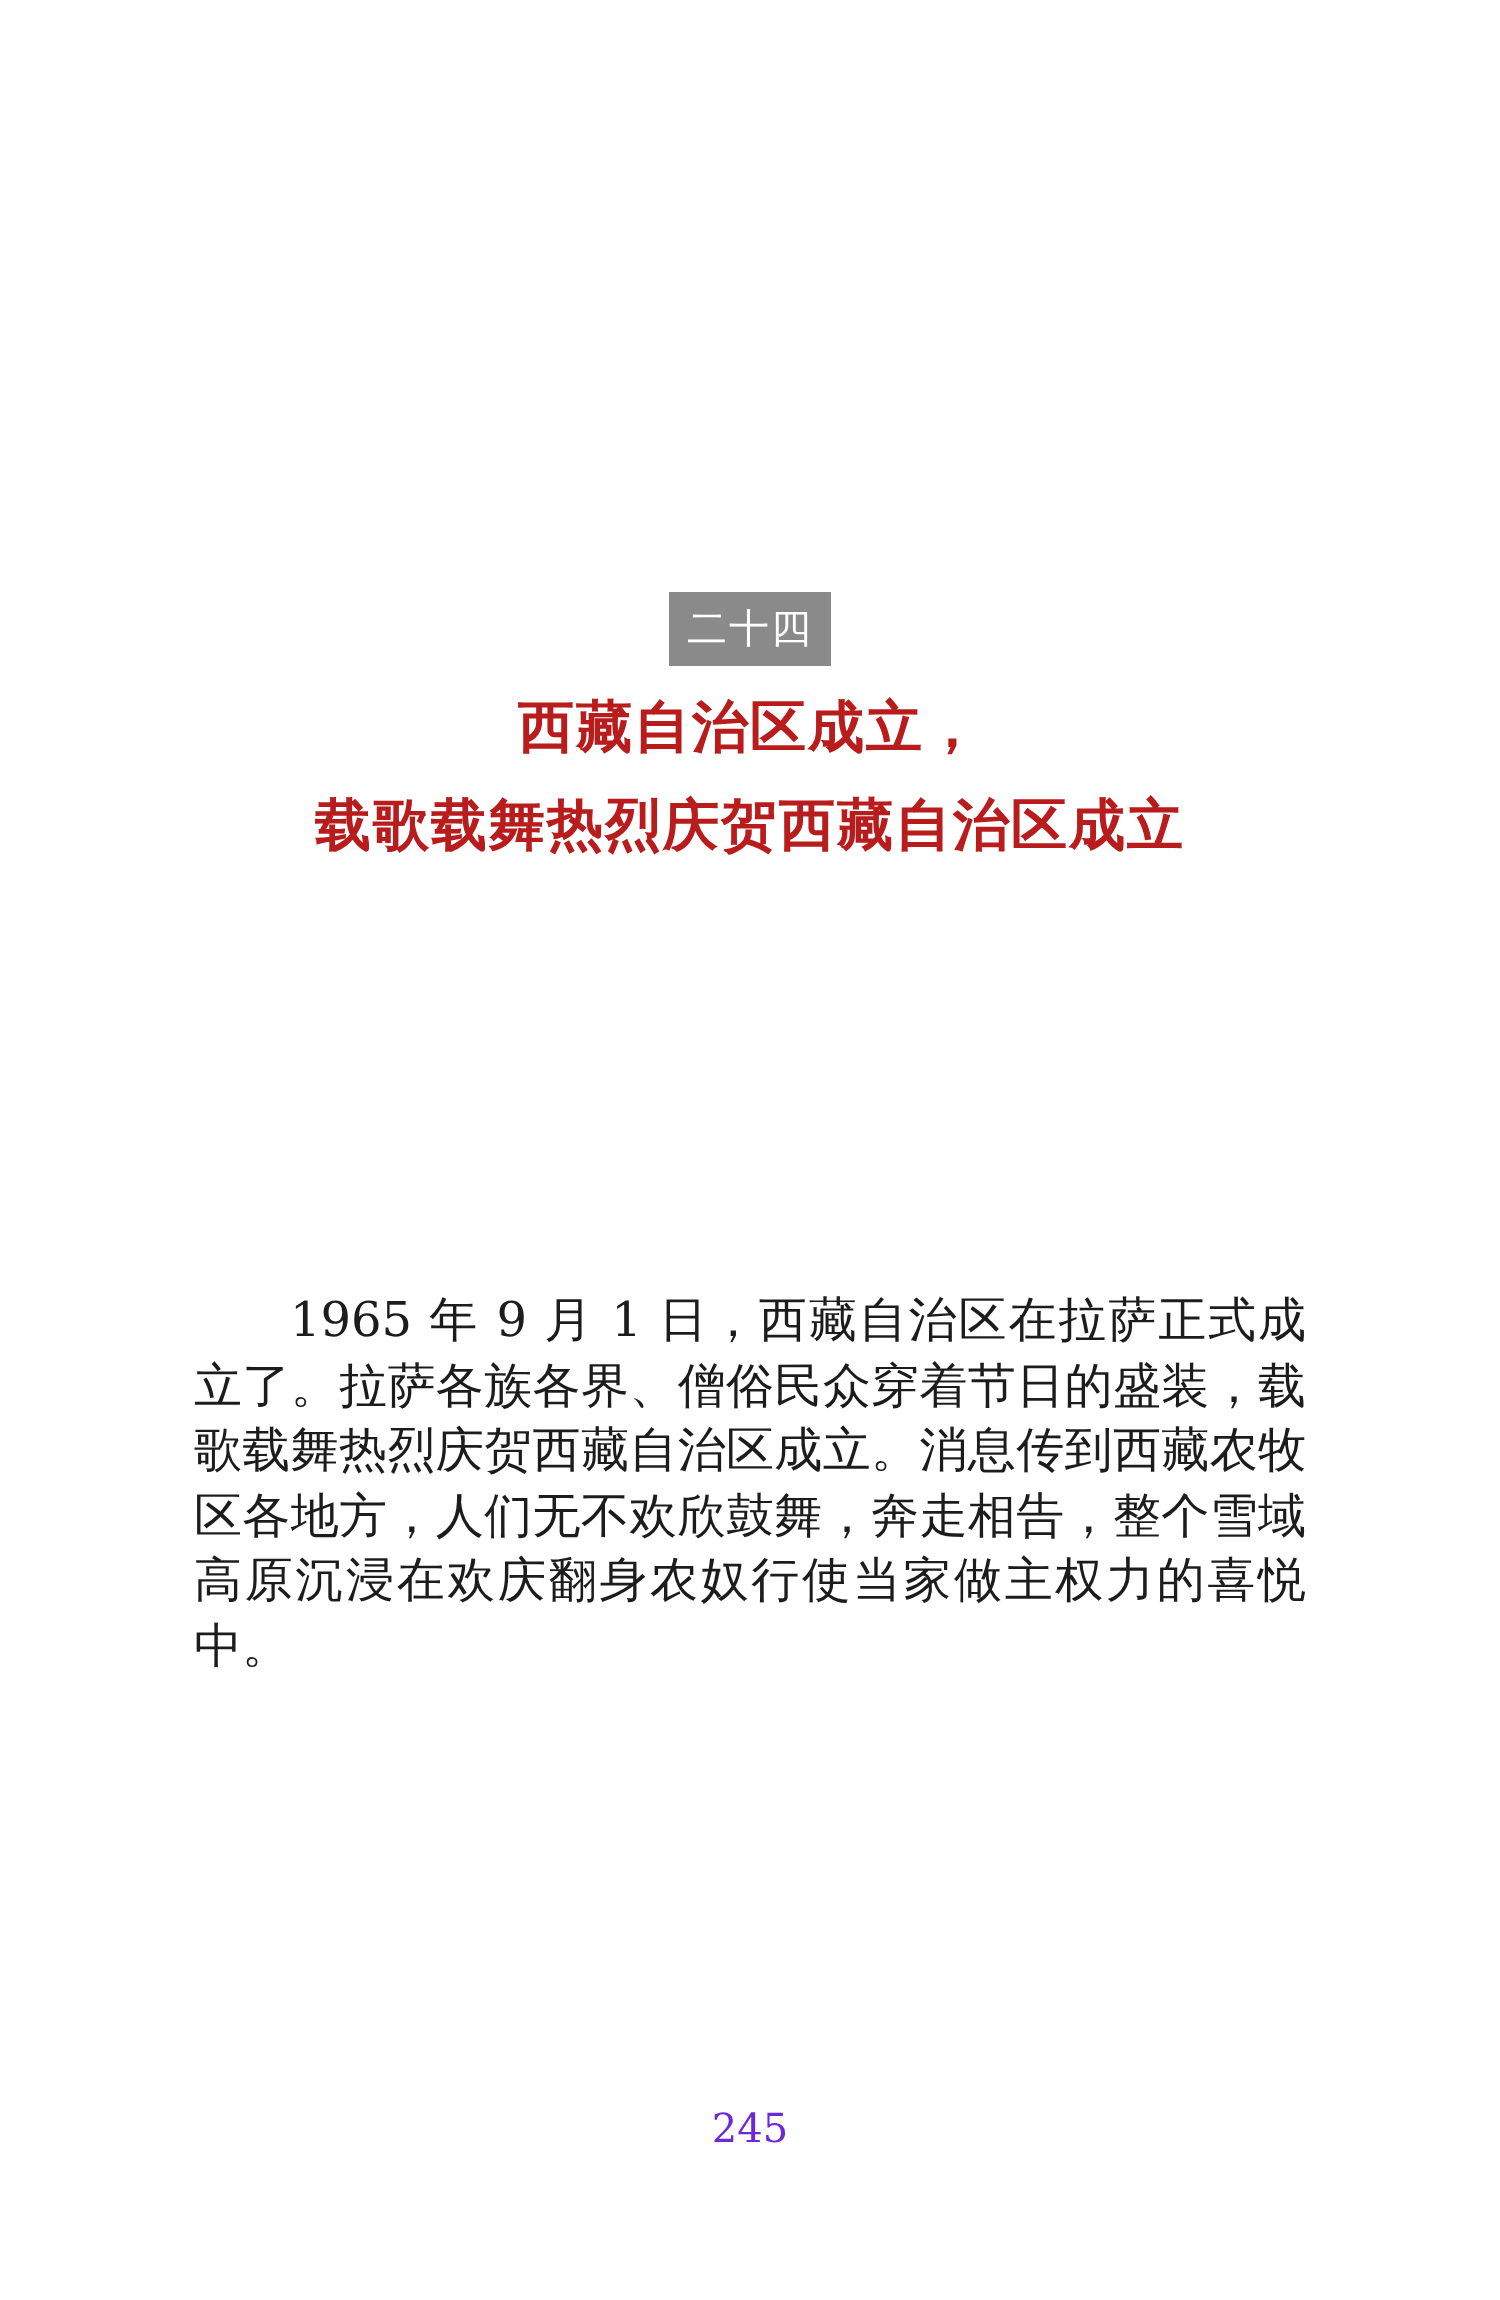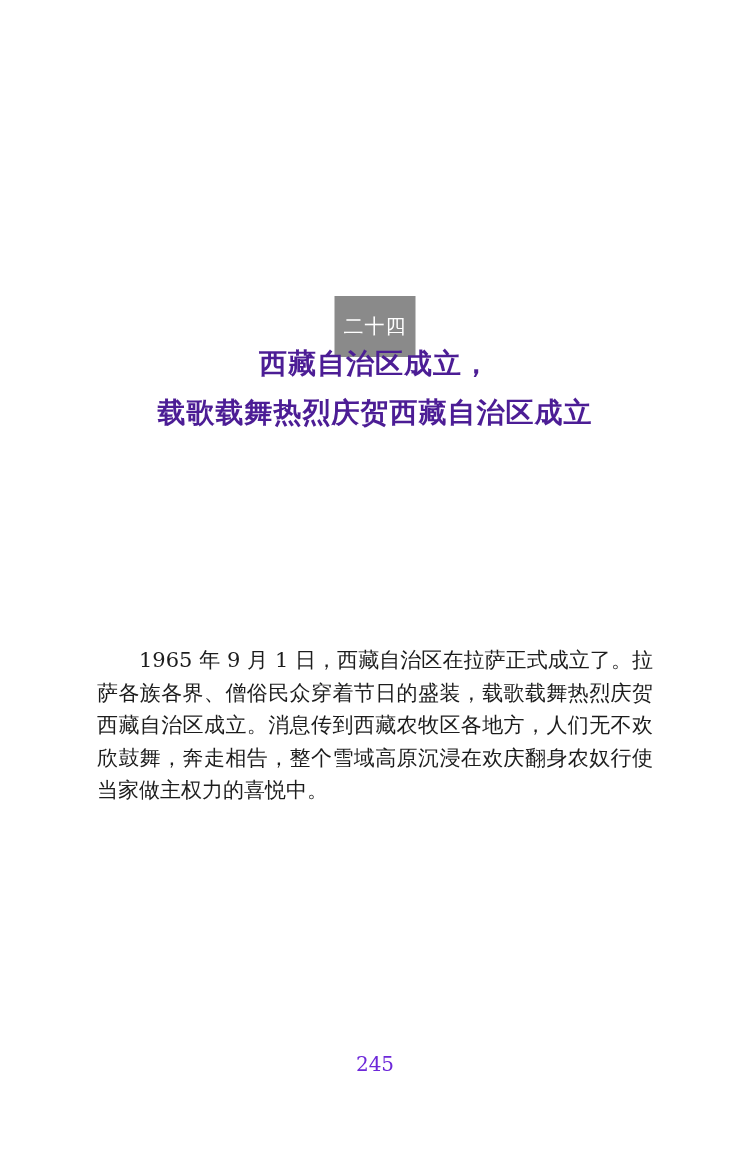--- a/index.html
+++ b/index.html
@@ -19,46 +19,46 @@
   .chapter-badge {
     position: absolute;
     top: 296px;
     left: 50%;
     transform: translateX(-50%);
     background: #8a8a8a;
     color: #ffffff;
     font-size: 20px;
     line-height: 29px;
     height: 29px;
-    padding: 16px 9px;
+    padding: 4px 9px;
     letter-spacing: 1px;
     white-space: nowrap;
   }
   .chapter-title {
     position: absolute;
     top: 339px;
     left: 0;
     right: 0;
     margin: 0;
     text-align: center;
     font-size: 28px;
     font-weight: 700;
-    color: #4c1d95;
+    color: #b91c1c;
     line-height: 49px;
   }
   .chapter-title .title-line {
     display: block;
     letter-spacing: 1px;
   }
   .body-text {
     position: absolute;
     top: 644px;
     left: 97px;
     width: 556px;
-    font-size: 21px;
+    font-size: 24px;
     line-height: 32.5px;
     text-align: justify;
     text-justify: inter-ideograph;
     color: #1c1c1c;
   }
   .body-text p {
     margin: 0;
     padding: 0;
     text-indent: 2em;
   }

